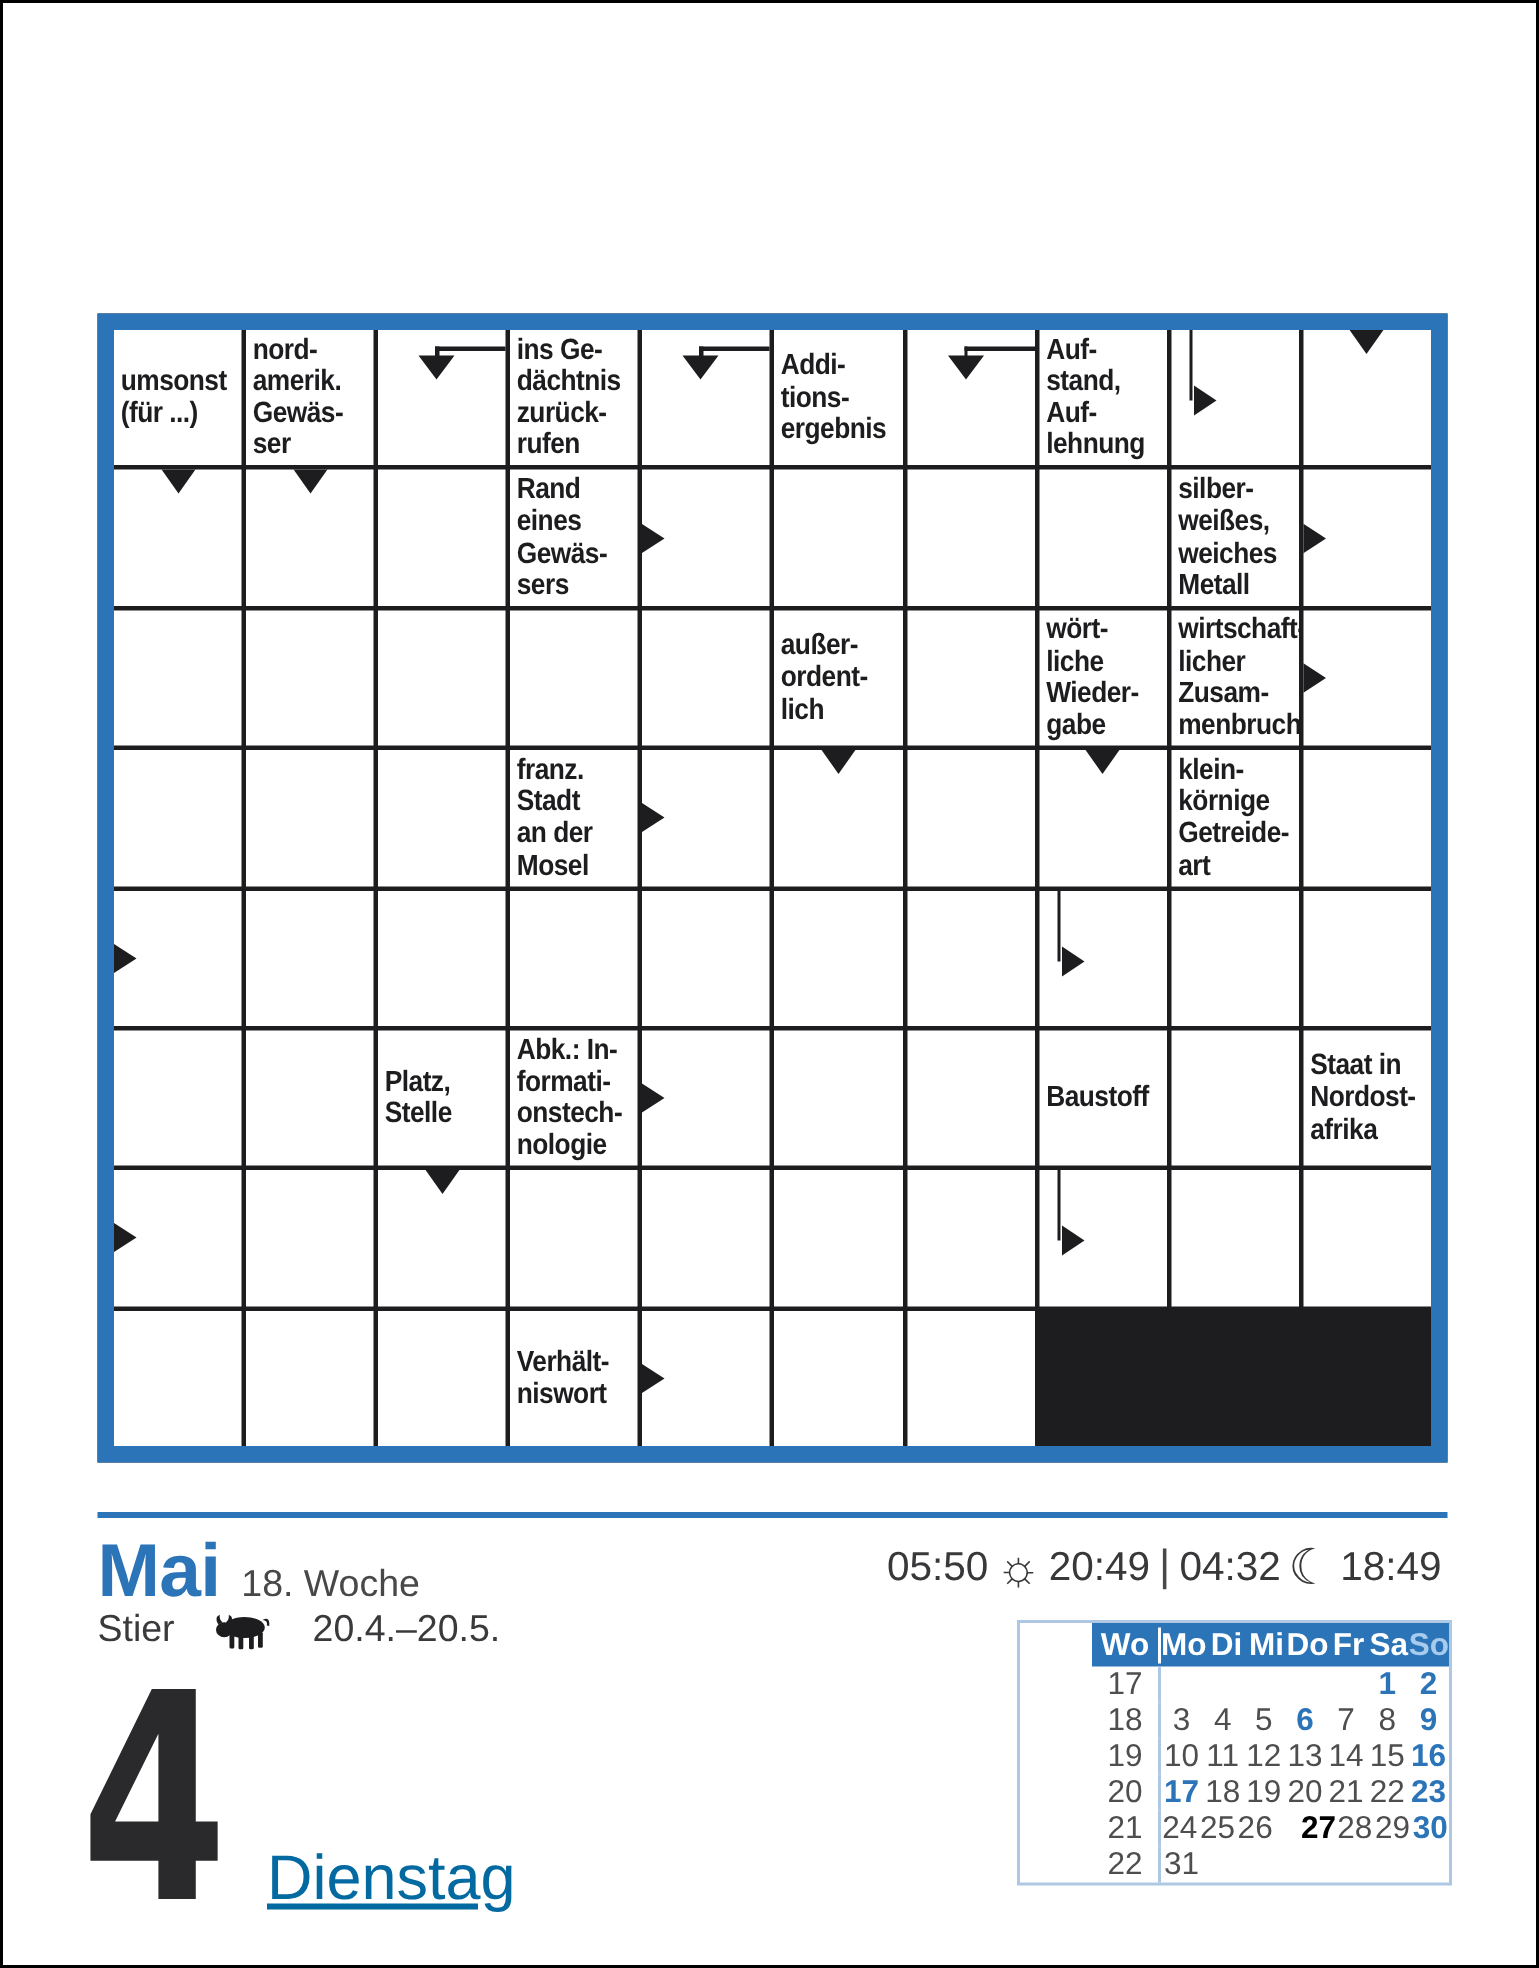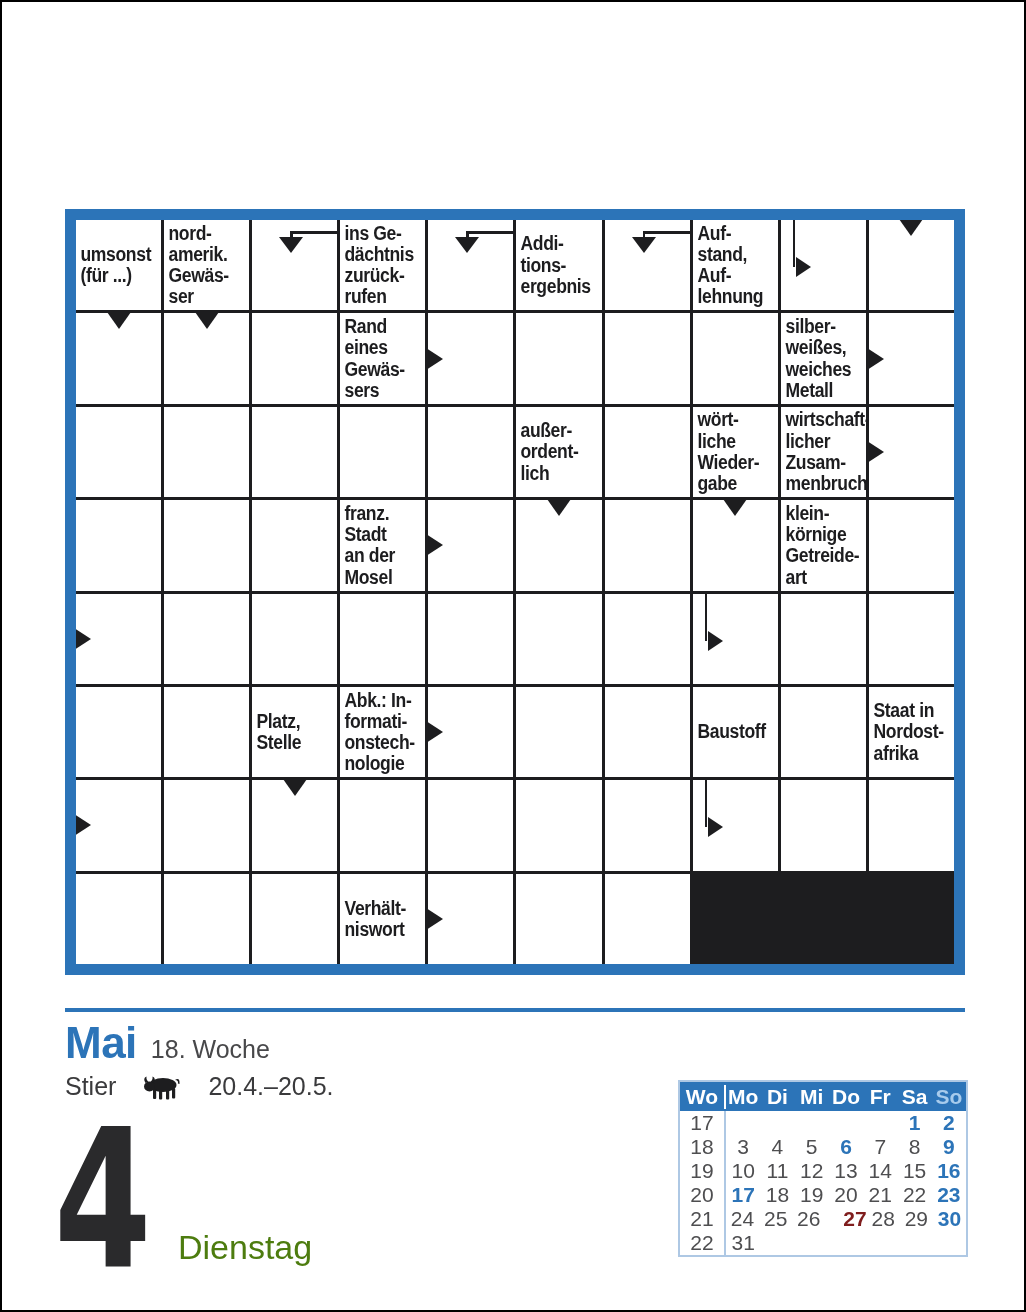--- a/index.html
+++ b/index.html
@@ -26,48 +26,48 @@
   .bent-right .head{left:15px;top:37px;width:0;height:0;background:transparent;
         border-left:15px solid #1d1d1f;border-top:10px solid transparent;border-bottom:10px solid transparent;}
   .bent-down .h{top:11px;left:38px;right:-2px;height:2.5px;}
   .bent-down .stub{top:11px;left:38px;width:2.5px;height:7px;}
   .bent-down .head{left:27px;top:17px;width:0;height:0;background:transparent;
         border-top:16px solid #1d1d1f;border-left:12px solid transparent;border-right:12px solid transparent;}
 
   
   .rule{position:absolute;left:63px;top:1006px;width:900px;height:4px;background:#2C74B8;}
   .month-row{position:absolute;left:63px;top:1016px;display:flex;align-items:baseline;gap:14px;}
-  .month{color:#2C74B8;font-weight:bold;font-size:44px;letter-spacing:-0.5px;}
+  .month{color:#2C74B8;font-weight:bold;font-size:50px;letter-spacing:-0.5px;}
   .weeklabel{color:#48484a;font-size:25px;}
   .times{position:absolute;top:1026px;right:63px;display:flex;align-items:center;
          font-size:27px;color:#38383a;white-space:nowrap;}
   .times .icon{font-size:33px;line-height:1;margin:0 5px;color:#38383a;}
   .times .bar{font-size:29px;font-weight:300;margin:0 6px;color:#48484a;}
   .zodiac{position:absolute;left:63px;top:1070px;display:flex;align-items:center;gap:26px;
           font-size:25px;color:#3a3a3c;}
   .bull{display:inline-block;}
   .bigday{position:absolute;left:52px;top:1103px;font-family:"DejaVu Sans",sans-serif;
           font-weight:bold;font-size:192px;line-height:1;color:#2a2a2c;
           transform:scaleX(0.73);transform-origin:left top;}
-  .weekday{position:absolute;left:176px;top:1226px;font-size:34px;color:#4d7c0f;}
+  .weekday{position:absolute;left:176px;top:1226px;font-size:42px;color:#0369a1;text-decoration:underline;}
 
   
   .mc{position:absolute;left:676px;top:1078px;width:290px;box-sizing:border-box;
-      border:2px solid #AEC8E4;background:#fff;}
+      border:2px solid #AEC8E4;background:#fff;padding-left:48px;}
   .mc-head{display:grid;grid-template-columns:46px repeat(7,1fr);height:29px;
       background:#2C74B8;align-items:center;}
   .mc-h{color:#fff;font-weight:bold;font-size:21px;text-align:center;}
   .mc-h.first{border-right:2px solid #fff;}
   .mc-h.so{color:#A7CBEC;}
   .mc-row{display:grid;grid-template-columns:46px repeat(7,1fr);height:24px;align-items:center;}
   .mc-wo{color:#4e4e50;font-size:21px;text-align:center;border-right:2px solid #AEC8E4;
          height:24px;line-height:24px;}
   .mc-d{color:#4e4e50;font-size:21px;text-align:center;}
   .mc-d.hl{color:#2C74B8;font-weight:bold;}
-  .mc-d.bd{color:#7f1d1d;font-weight:bold;margin-left:18px;}
+  .mc-d.bd{color:#000000;font-weight:bold;margin-left:18px;}
 </style>
 </head>
 <body>
 
 <div class="page">
 
   <div class="cw">
       <div class="cell">
         <span class="clue">umsonst
 (für ...)</span>
@@ -281,20 +281,29 @@
       <div class="cell"></div>
     </div>
 
   <div class="rule"></div>
 
   <div class="month-row">
     <span class="month">Mai</span>
     <span class="weeklabel">18. Woche</span>
   </div>
 
+  <div class="times">
+    <span>05:50</span>
+    <span class="icon">☼</span>
+    <span>20:49</span>
+    <span class="bar">|</span>
+    <span>04:32</span>
+    <span class="icon">☾</span>
+    <span>18:49</span>
+  </div>
 
   <div class="zodiac">
     <span>Stier</span>
     <svg class="bull" width="40" height="26" viewBox="0 0 40 26">
       <g fill="#1d1d1f">
         <ellipse cx="21" cy="11" rx="13.5" ry="7"></ellipse>
         <ellipse cx="7.5" cy="12.5" rx="5.5" ry="5"></ellipse>
         <path d="M3.5,9 Q0.5,4 4.5,2.5 Q4,6 6.5,7.5 Z"></path>
         <path d="M11.5,9 Q14.5,4 10.5,2.5 Q11,6 8.5,7.5 Z"></path>
         <rect x="11" y="15" width="3.2" height="10" rx="1"></rect>

